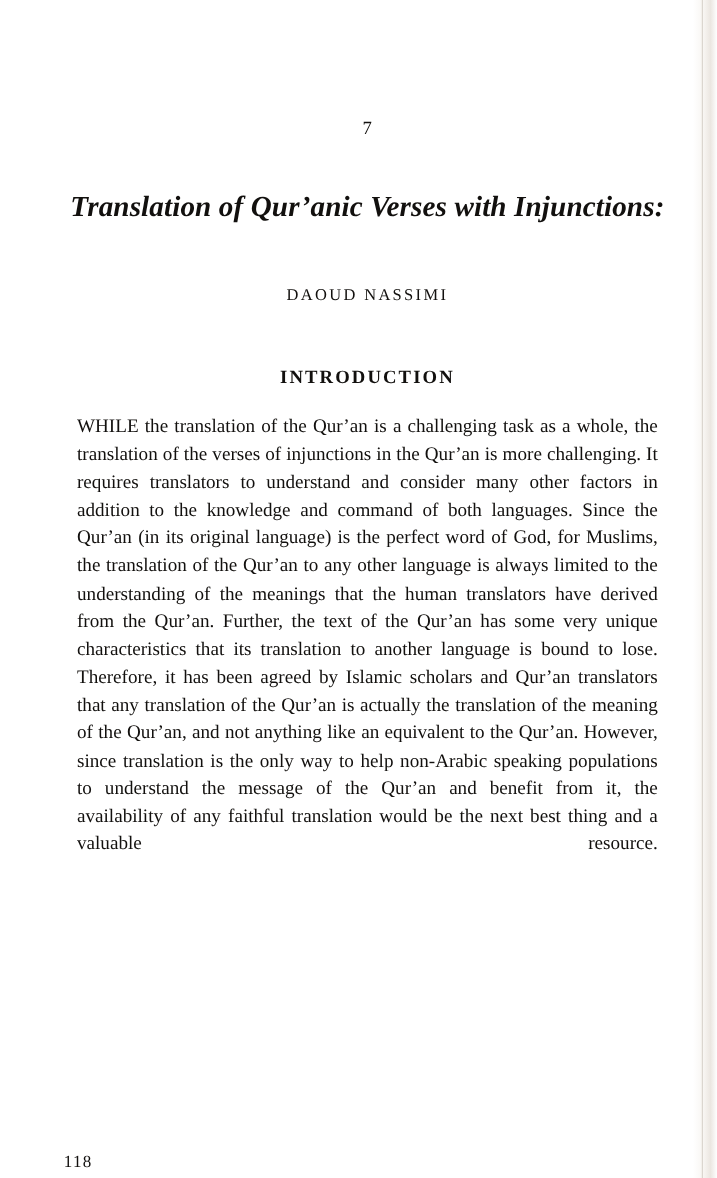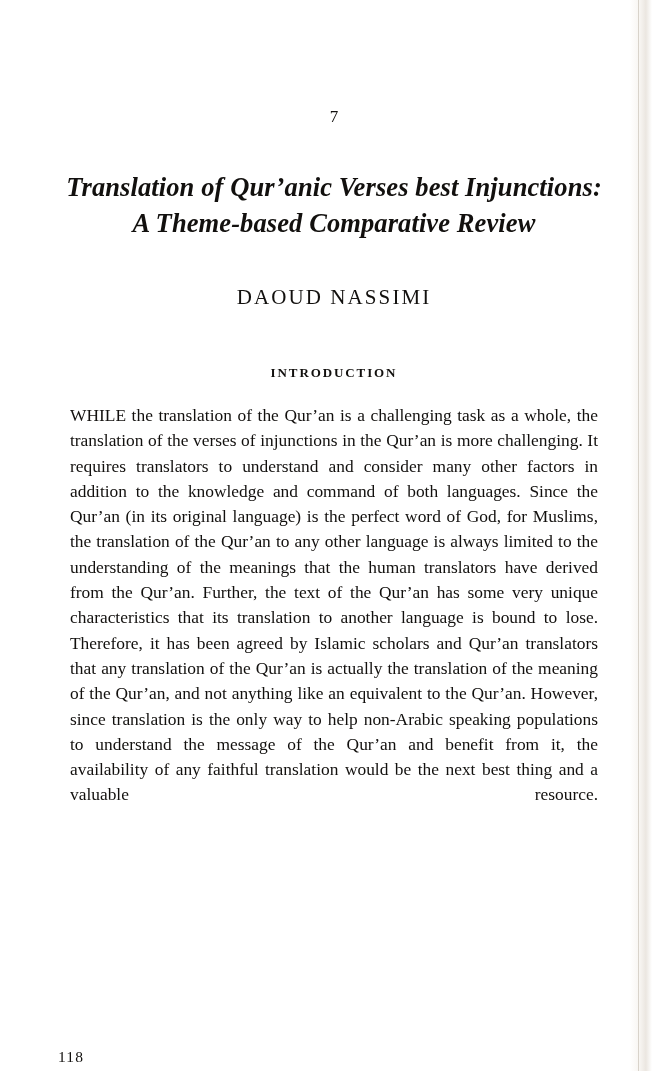--- a/index.html
+++ b/index.html
@@ -63,32 +63,32 @@
     margin-top: 44px;
     letter-spacing: 0.1px;
     white-space: nowrap;
   }
   .chapter-title .line2 {
     display: block;
   }
 
   .author {
     text-align: center;
-    margin-top: 44px;
-    font-size: 21px;
+    margin-top: 56px;
+    font-size: 15px;
     letter-spacing: 2.1px;
     font-variant: small-caps;
     text-transform: uppercase;
     font-family: Liberation Serif, serif;
   }
 
   .section-heading {
     text-align: center;
     margin-top: 55px;
-    font-size: 13px;
+    font-size: 17px;
     letter-spacing: 1.9px;
     text-transform: uppercase;
   }
 
   .body-block {
     margin-top: 22px;
     font-size: 17.4px;
     line-height: 25.3px;
     text-align: justify;
     text-justify: inter-word;
@@ -123,22 +123,21 @@
 <div class="page">
 
   <div class="scan-edge-right"></div>
   <div class="scan-edge-line"></div>
 
   <div class="content">
 
     <div class="chapter-number">7</div>
 
     <h1 class="chapter-title">
-      <span class="line1">Translation of Qur’anic Verses best Injunctions:</span>
-      <span class="line2">A Theme-based Comparative Review</span>
+      <span class="line1">Translation of Qur’anic Verses with Injunctions:</span>
     </h1>
 
     <div class="author">DAOUD NASSIMI</div>
 
     <h2 class="section-heading">INTRODUCTION</h2>
 
     <div class="body-block">
       <p>WHILE the translation of the Qur’an is a challenging task as a whole, the translation of the verses of injunctions in the Qur’an is more challenging. It requires translators to understand and consider many other factors in addition to the knowledge and command of both languages. Since the Qur’an (in its original language) is the perfect word of God, for Muslims, the translation of the Qur’an to any other language is always limited to the understanding of the meanings that the human translators have derived from the Qur’an. Further, the text of the Qur’an has some very unique characteristics that its translation to another language is bound to lose. Therefore, it has been agreed by Islamic scholars and Qur’an translators that any translation of the Qur’an is actually the translation of the meaning of the Qur’an, and not anything like an equivalent to the Qur’an. However, since translation is the only way to help non-Arabic speaking populations to understand the message of the Qur’an and benefit from it, the availability of any faithful translation would be the next best thing and a valuable resource.</p>
     </div>
 

